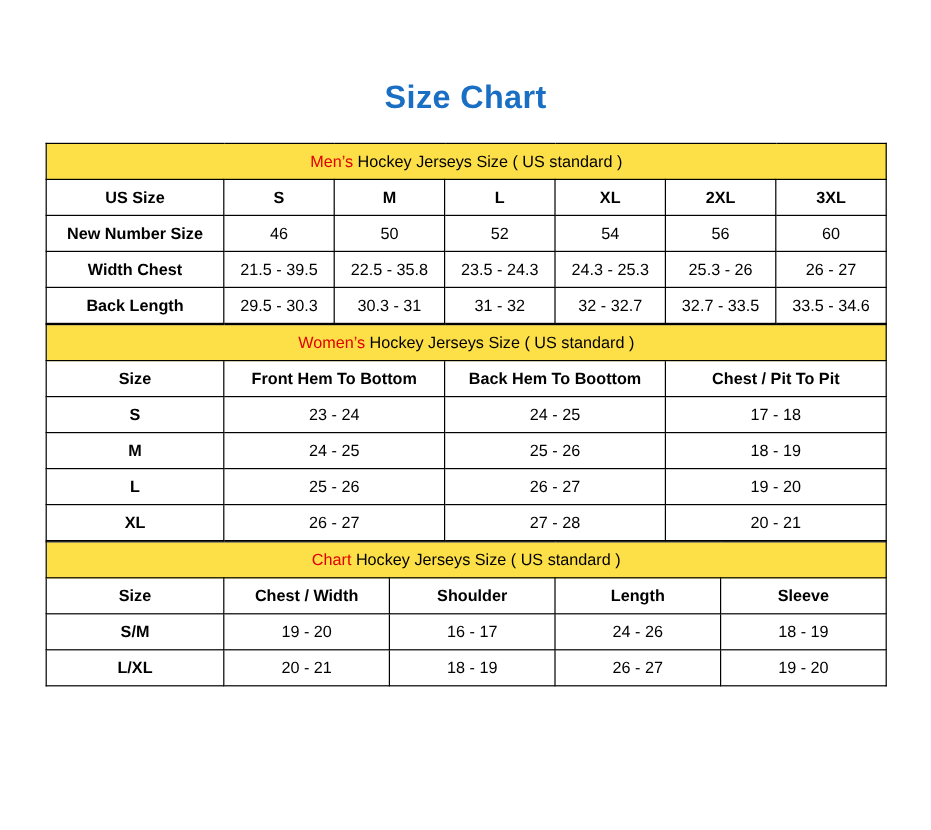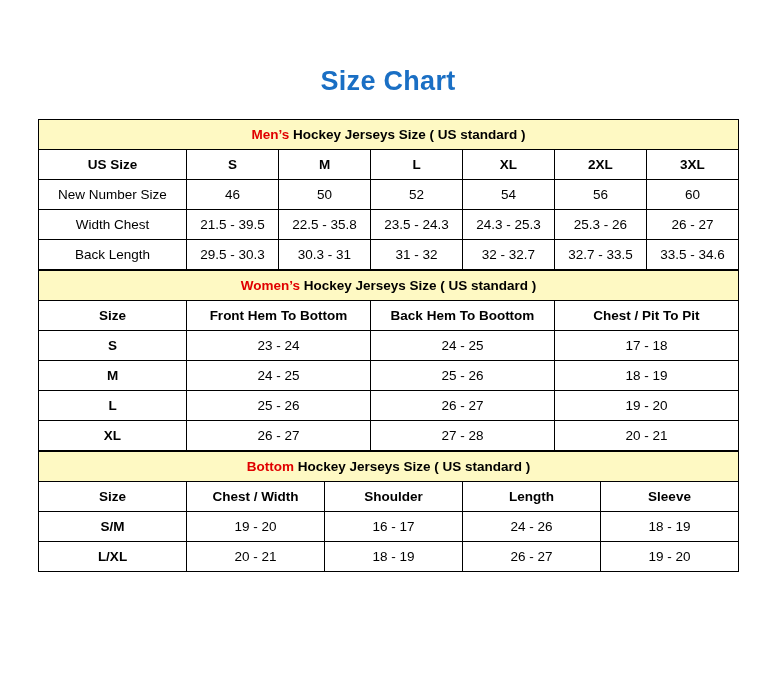--- a/index.html
+++ b/index.html
@@ -38,35 +38,35 @@
   }
   table.size-table td {
     border: 1px solid #000000;
     text-align: center;
     vertical-align: middle;
     font-size: 13.5px;
     height: 25px;
     padding: 2px 2px;
   }
   td.section-head {
-    background: #fef9c3;
-    font-weight: bold;
+    background: #fde047;
+    font-weight: normal;
     font-size: 15px;
     height: 32px;
     margin-left: 31px;
   }
   .section-head .accent {
     color: #e00000;
   }
   td.col-head {
     font-weight: bold;
     font-size: 13.5px;
   }
   td.row-head {
-    font-weight: normal;
+    font-weight: bold;
   }
   td.row-head-bold {
     font-weight: bold;
   }
 </style>
 </head>
 <body>
 
 <div class="page">
 
@@ -174,21 +174,21 @@
     <table class="size-table">
       <colgroup>
         <col style="width:148px">
           <col style="width:138px">
           <col style="width:138px">
           <col style="width:138px">
           <col style="width:138px">
       </colgroup>
       <tbody>
         <tr>
-          <td class="section-head" colspan="5"><span class="accent">Bottom</span><span> Hockey Jerseys Size ( US standard )</span></td>
+          <td class="section-head" colspan="5"><span class="accent">Chart</span><span> Hockey Jerseys Size ( US standard )</span></td>
         </tr>
         <tr>
           <td class="col-head">Size</td>
           <td class="col-head">Chest / Width</td>
           <td class="col-head">Shoulder</td>
           <td class="col-head">Length</td>
           <td class="col-head">Sleeve</td>
         </tr>
         <tr>
           <td class="row-head-bold">S/M</td>

